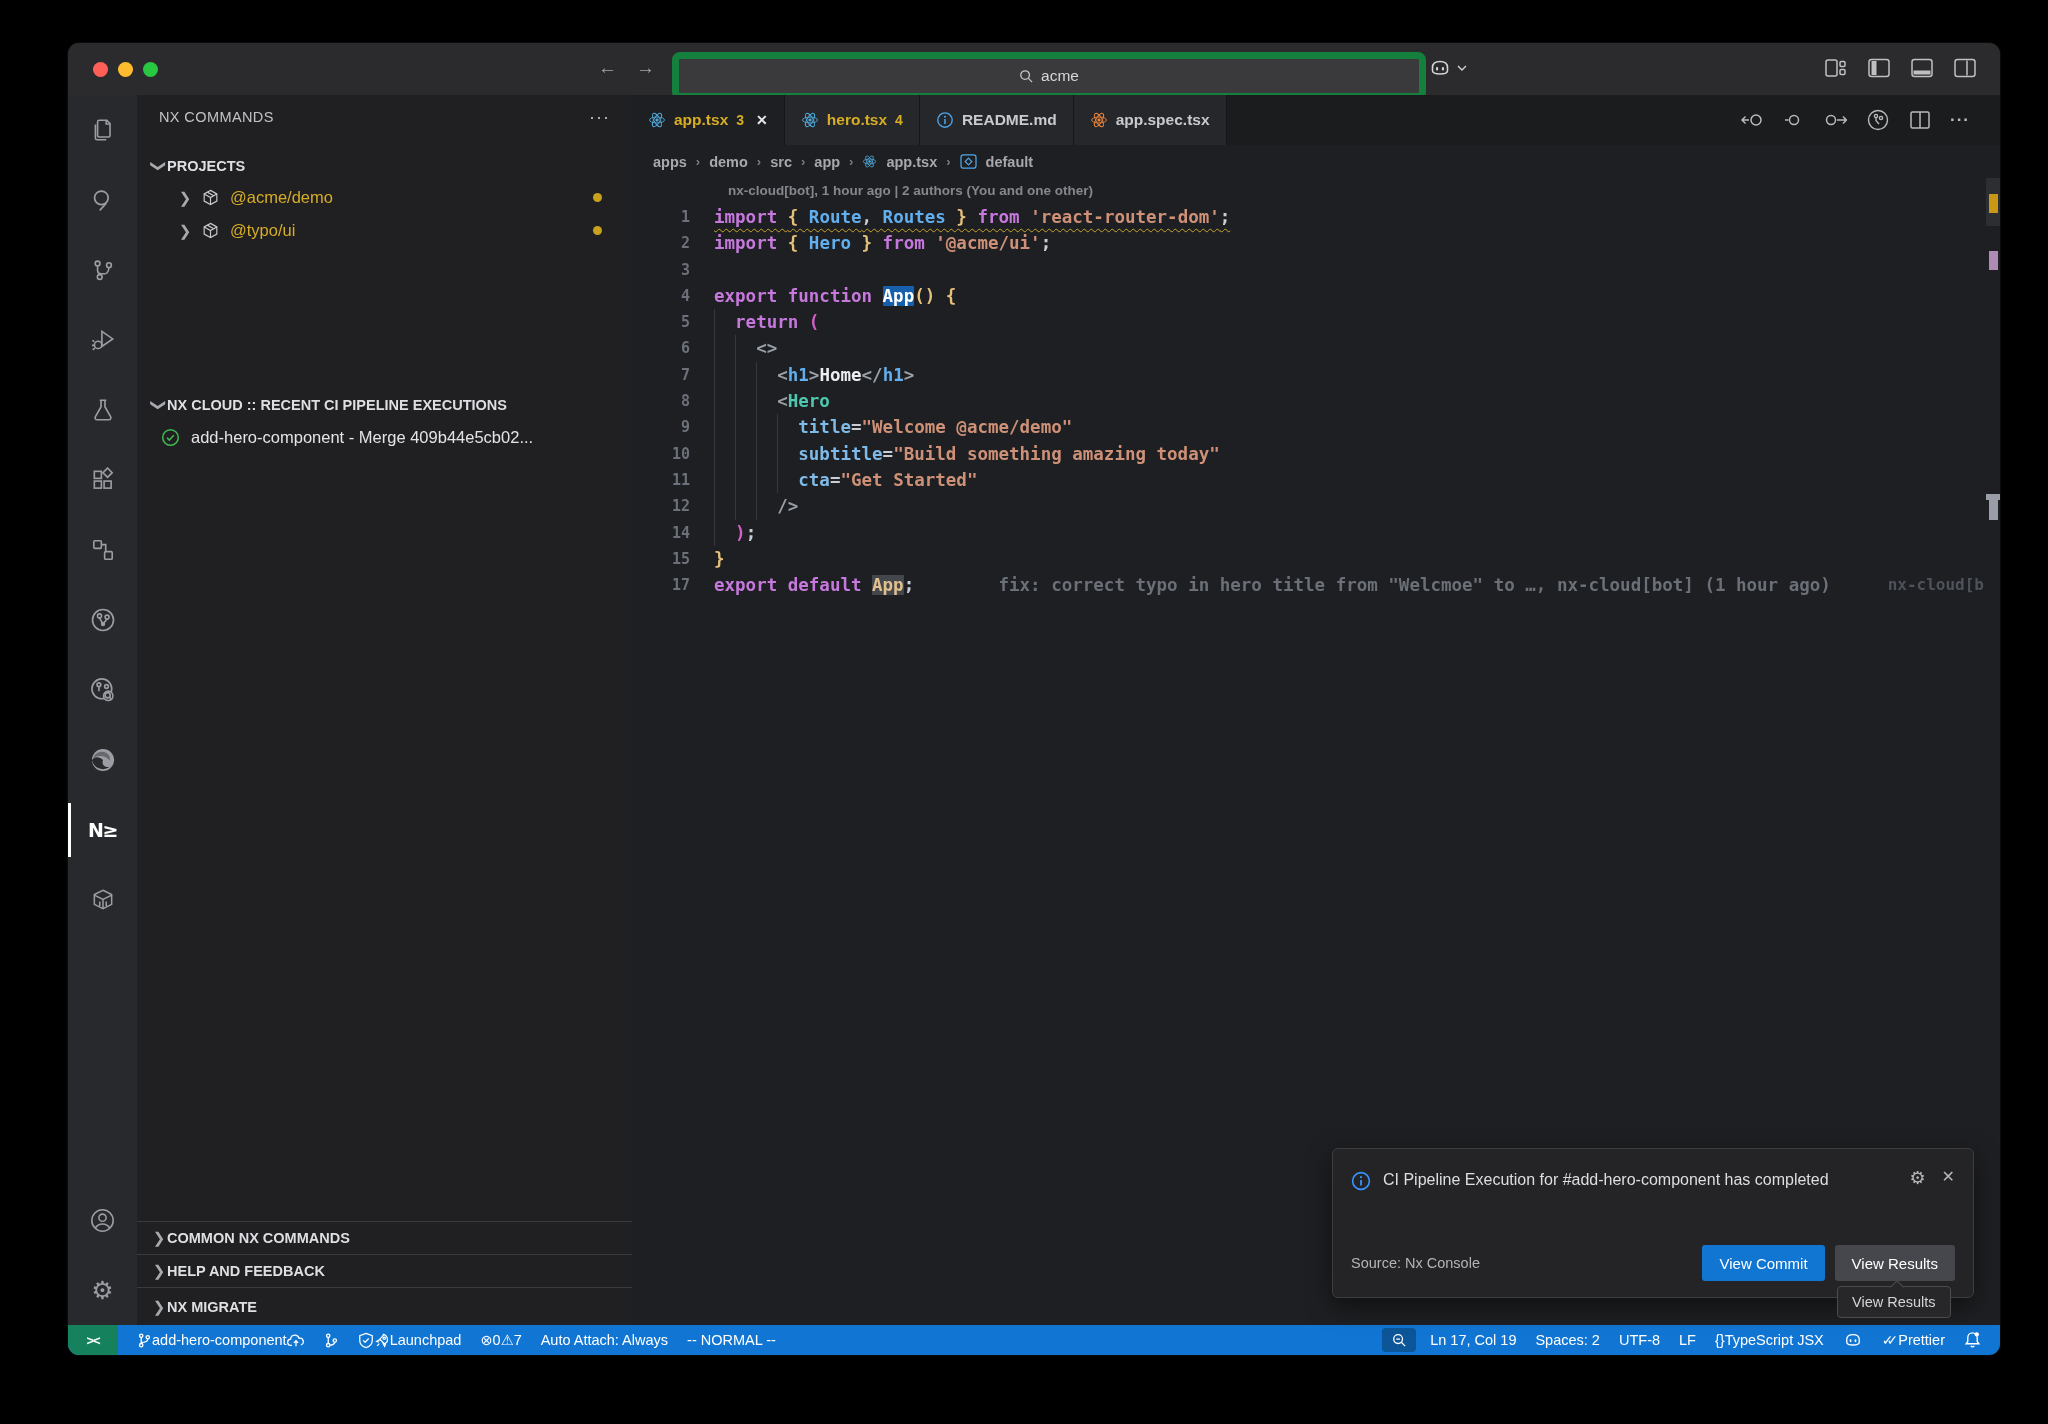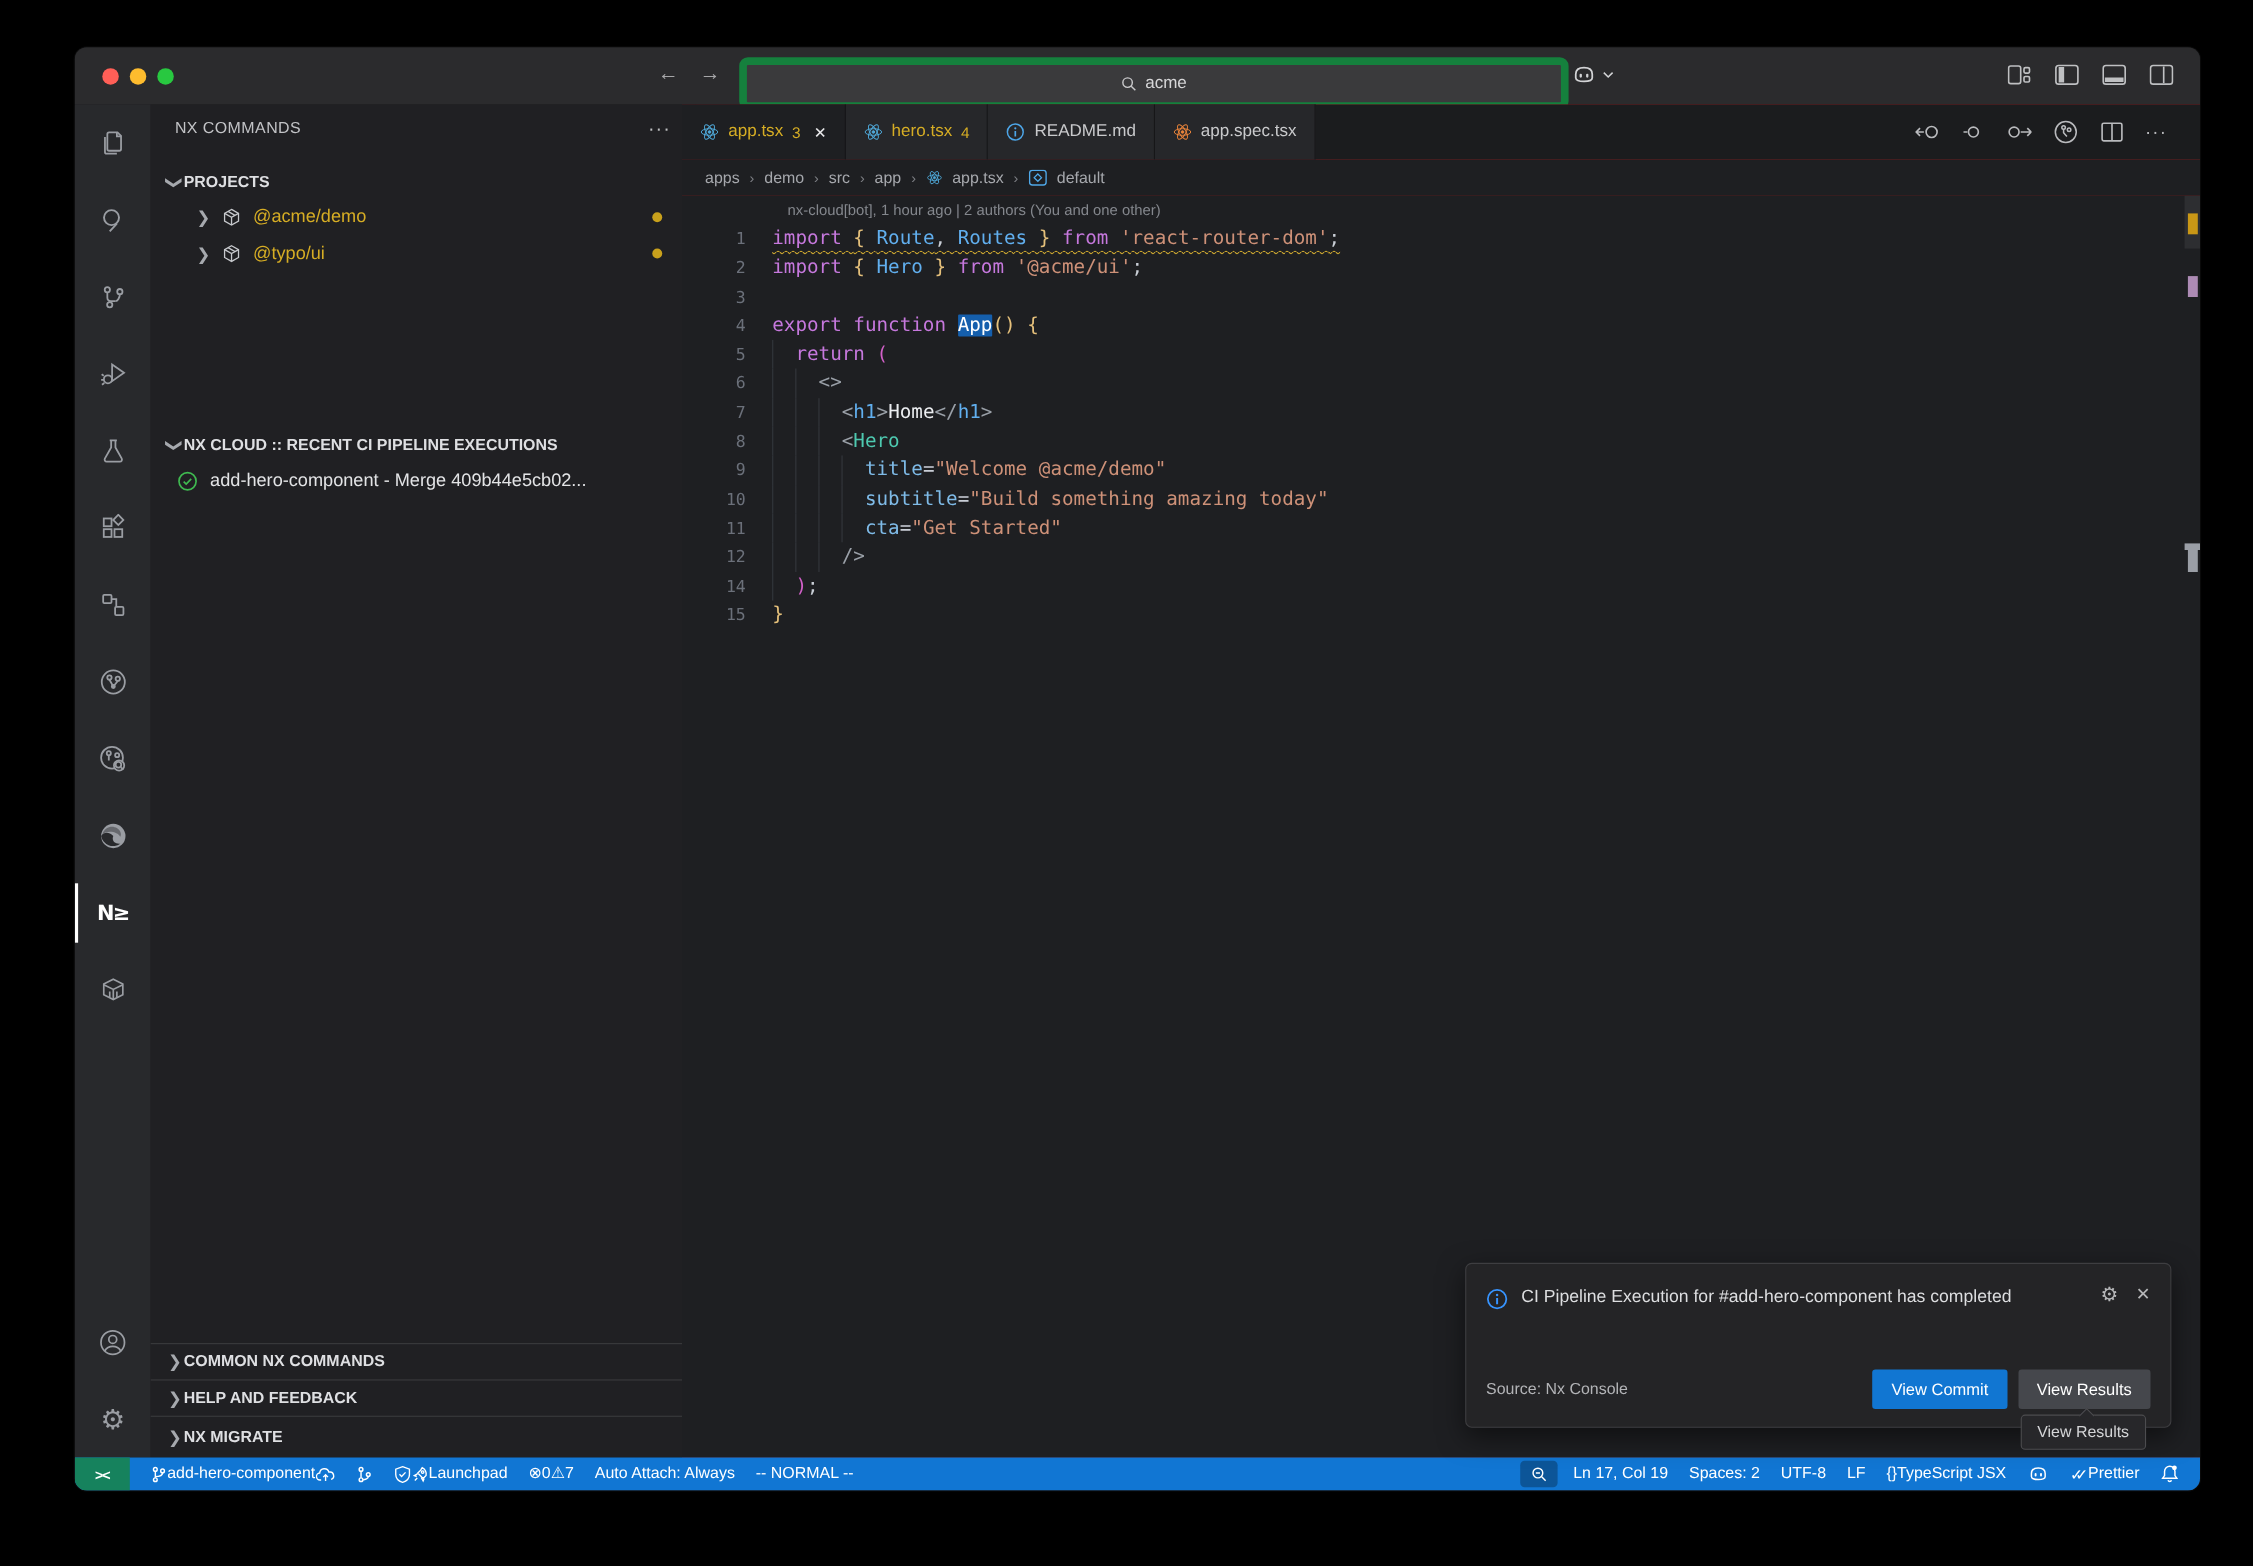--- a/index.html
+++ b/index.html
@@ -34,21 +34,21 @@
   .chev{display:inline-block;width:16px;color:#a6a9ae;font-weight:400;font-size:15px;text-align:center;
     font-family:"DejaVu Sans",sans-serif;}
   .chev.down{transform:rotate(90deg);}
   .tree-item{display:flex;align-items:center;height:33px;font-size:16.5px;position:relative;}
   .gold{color:#d6ad24;}
   .dot{position:absolute;right:30px;width:9px;height:9px;border-radius:50%;background:#c9a11c;}
   .cloud-item{display:flex;align-items:center;gap:11px;height:34px;color:#e3e4e6;font-size:16.5px;padding-left:24px;}
   .sb-bottom{position:absolute;left:0;right:0;bottom:0;}
   .sb-bottom .sec-row{height:32px;border-top:1px solid #3a3b3e;padding-left:14px;}
   
-  .editor{position:absolute;left:552px;top:0;right:0;height:100%;background:#b91c1c;}
+  .editor{position:absolute;left:564px;top:0;right:0;height:100%;background:#0c4a6e;font-weight:bold;}
   .tabbar{position:absolute;left:0;top:0;right:0;height:50px;background:#1b1c1e;display:flex;}
   .tab{display:flex;align-items:center;gap:8px;padding:0 16px;background:#26272a;border-right:1px solid #161618;
     font-size:15.5px;color:#c9cacc;}
   .tab.active{background:#1e1f22;}
   .tab .badge{font-size:14px;}
   .tab .close{color:#e8e8ea;font-size:14px;margin-left:4px;}
   .tab-actions{margin-left:auto;display:flex;align-items:center;gap:19px;padding-right:30px;color:#b9babd;}
   .breadcrumbs{position:absolute;left:0;top:50px;right:0;height:33px;display:flex;align-items:center;
     gap:9px;padding-left:21px;color:#a6a8ad;font-size:14.5px;background:#1e1f22;}
   .breadcrumbs .sep{color:#7c7e83;font-size:13px;}
@@ -502,20 +502,25 @@
               <span class="lc"><i class="lg" style="left: 0ch;"></i><i class="lg" style="left: 2ch;"></i><i class="lg" style="left: 4ch;"></i><span class="tk-pl">      </span><span class="tk-ab">/&gt;</span></span>
             </div>
             <div class="code-line">
               <span class="ln">14</span>
               <span class="lc"><i class="lg" style="left: 0ch;"></i><span class="tk-pl">  </span><span class="tk-p2">)</span><span class="tk-pl">;</span></span>
             </div>
             <div class="code-line">
               <span class="ln">15</span>
               <span class="lc"><span class="tk-br">}</span></span>
             </div>
+            <div class="code-line">
+              <span class="ln">17</span>
+              <span class="lc"><span class="tk-kw">export default </span><span class="tk-hl2">App</span><span class="tk-pl">;</span><span class="tk-blame">        fix: correct typo in hero title from "Welcmoe" to …, nx-cloud[bot] (1 hour ago)</span></span>
+              <span class="edge-blame">nx-cloud[b</span>
+            </div>
           </div>
         <div class="ruler">
           <div class="thumb"></div>
           <div class="m-warn"></div>
           <div class="m-mod"></div>
           <div class="m-cur1"></div>
           <div class="m-cur2"></div>
         </div>
       </div>
     </div>

